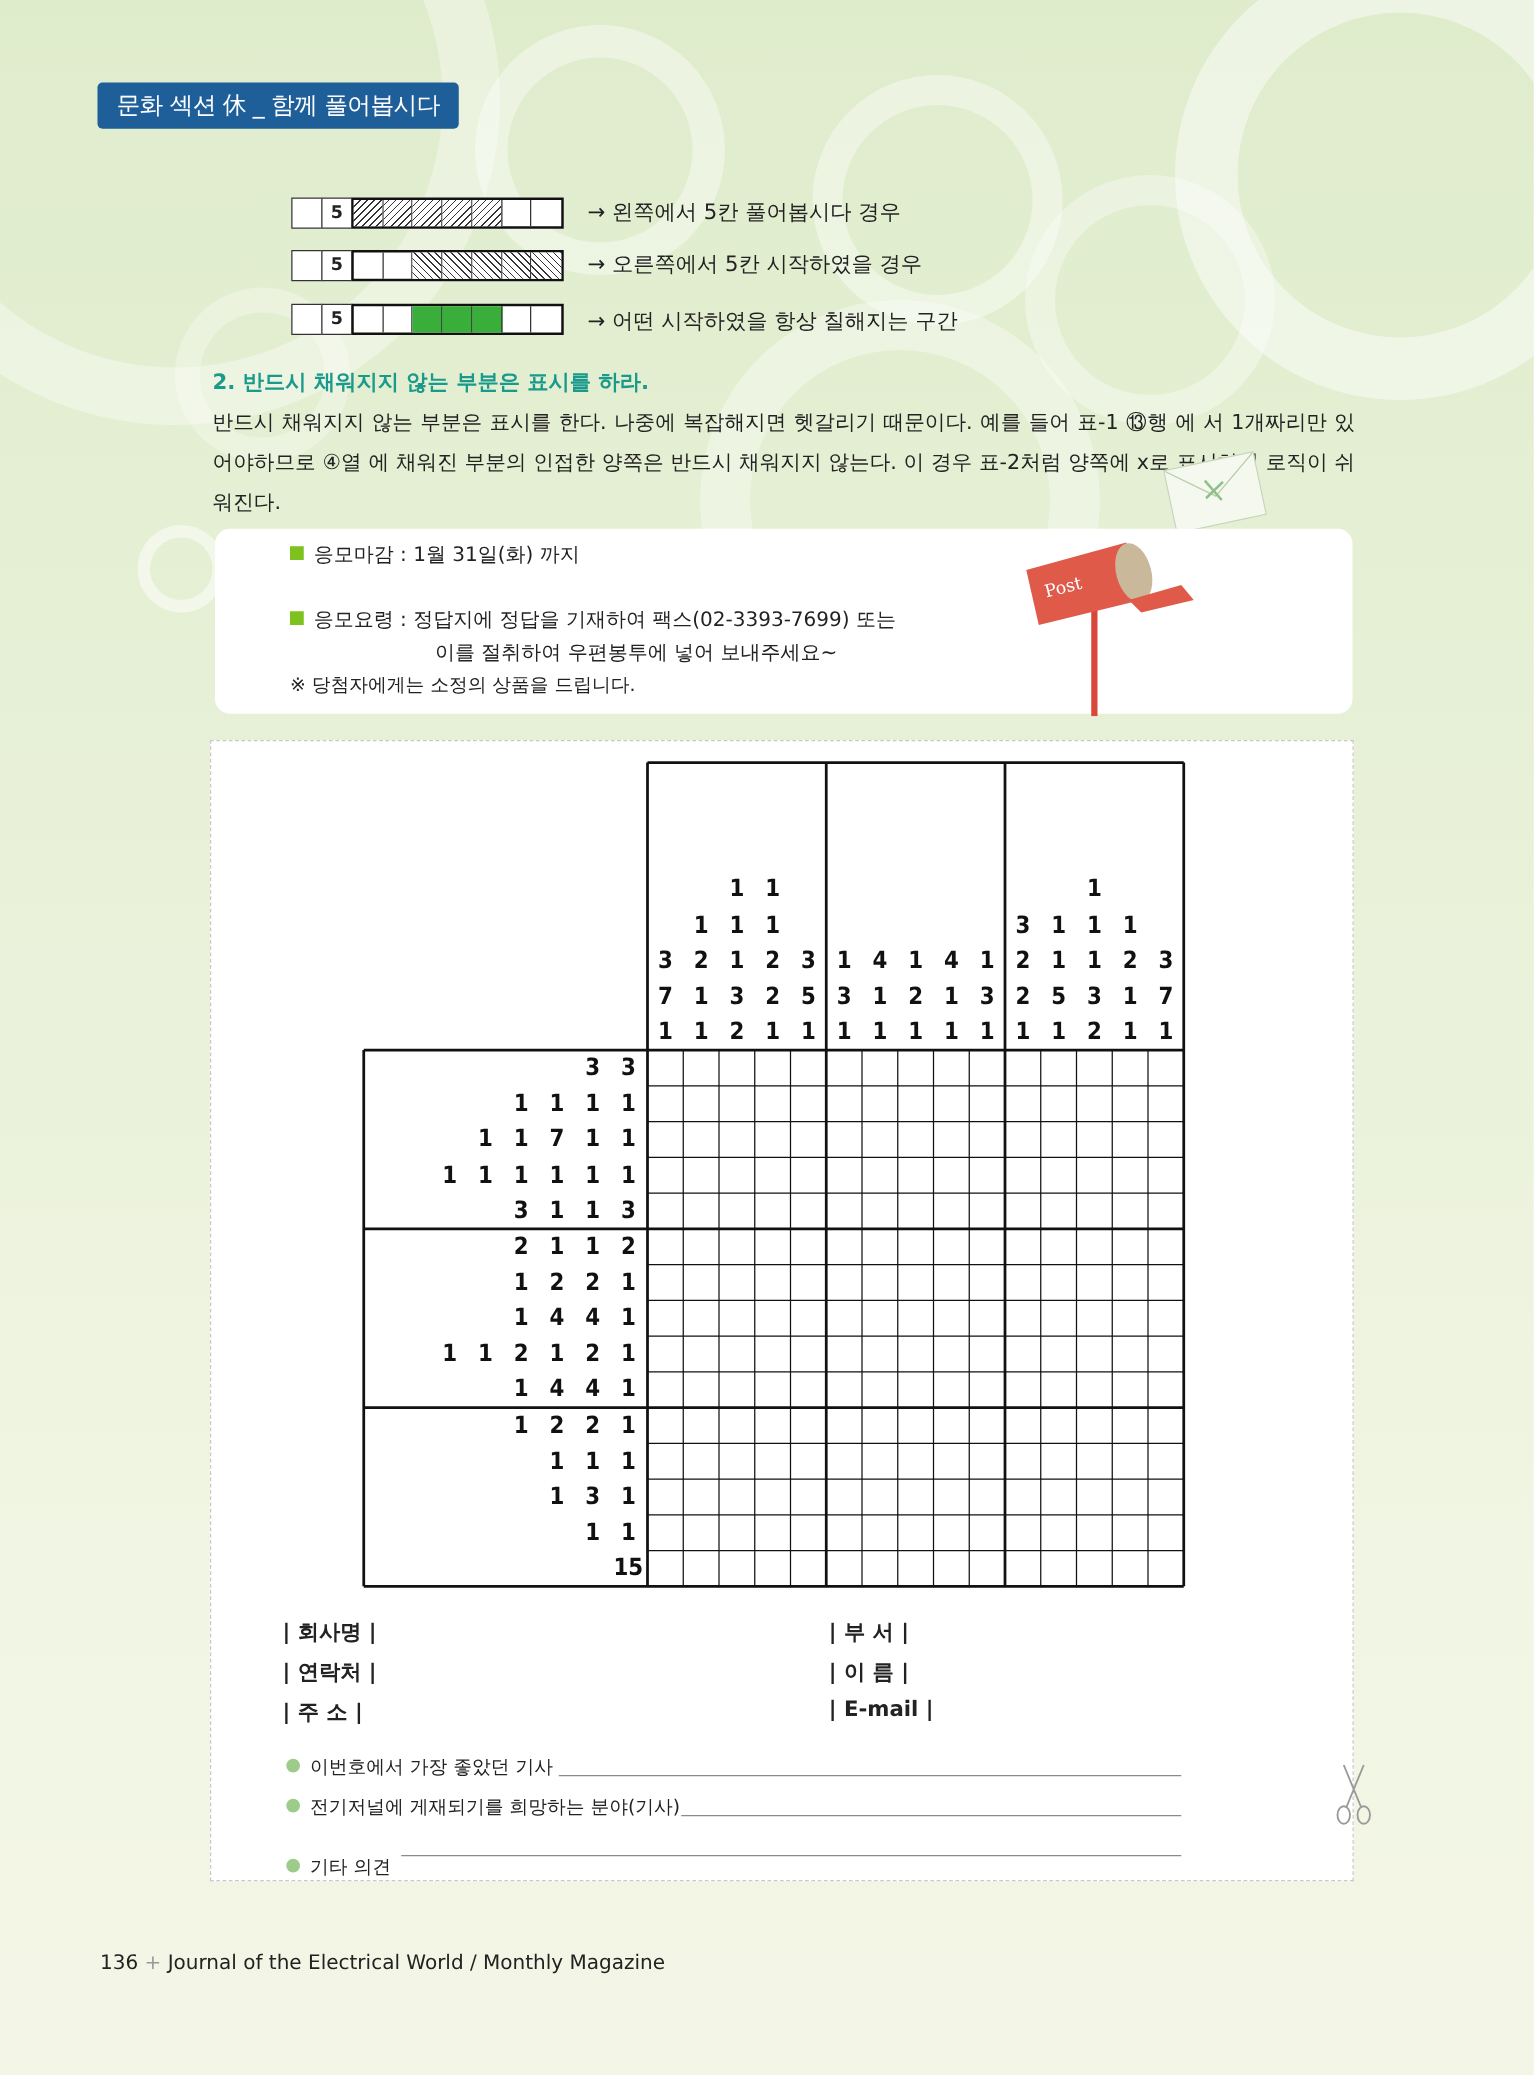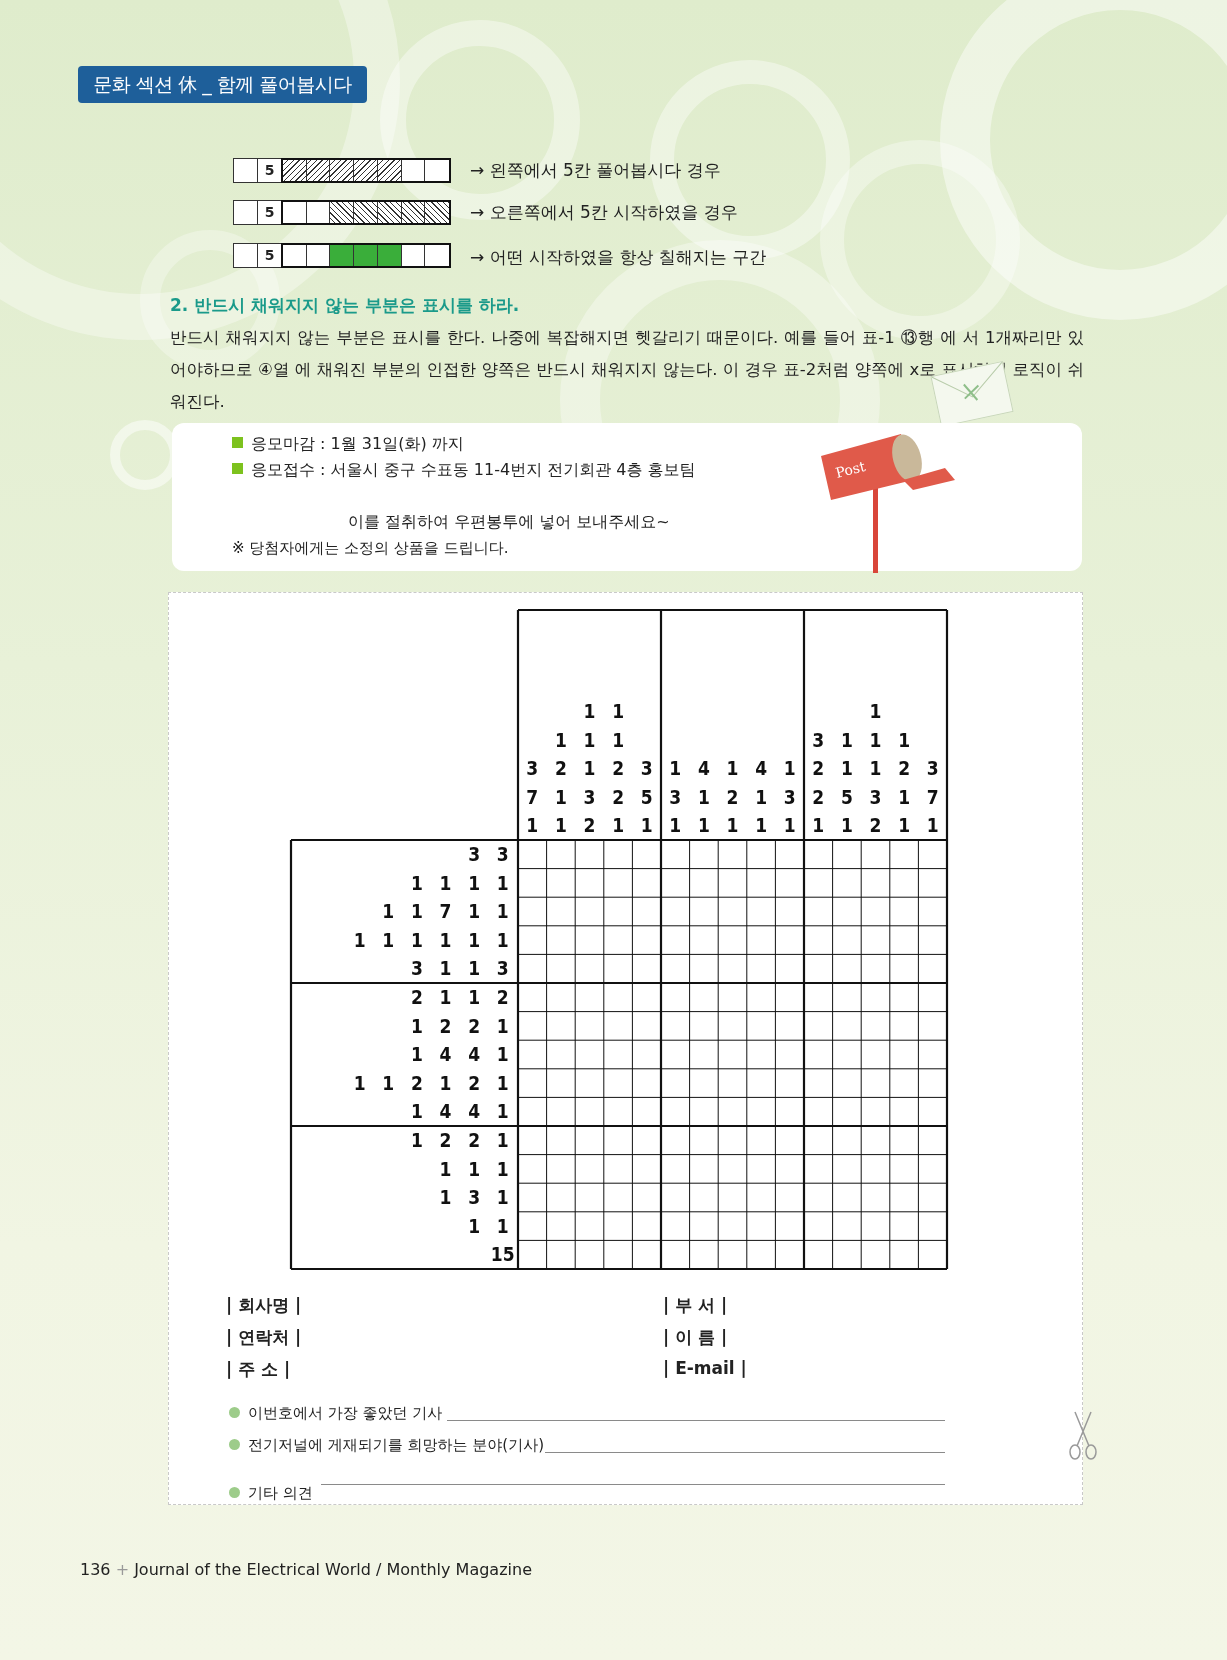--- a/index.html
+++ b/index.html
@@ -100,22 +100,22 @@
   <svg width="72" height="50">
       <path d="M0 0 L36 28 L72 0" fill="none" stroke="#b8ccaa" stroke-width="1"></path>
       <path d="M30 14 L40 32 M28 28 L44 18" stroke="#8fbf8a" stroke-width="2"></path>
     </svg>
 </div>
 
 <div class="abs info-box">
   <div class="info-line" style="top:9px;">
     <span class="sq"></span><span>응모마감</span> : <span>1월 31일(화) 까지</span>
   </div>
-  <div class="info-line" style="top:35px;">
-    <span class="sq"></span><span>응모접수</span> : <span>서울시 중구 수표동 11-4번지 전기회관 4층 홍보팀</span>
+  <div class="info-line" style="top:61px;">
+    <span class="sq"></span><span>응모요령</span> : <span>정답지에 정답을 기재하여 팩스(02-3393-7699) 또는</span>
   </div>
   <div class="info-line" style="top:87px;left:176px;">이를 절취하여 우편봉투에 넣어 보내주세요~</div>
   <div class="info-line" style="top:113px;font-size:15px;">※ 당첨자에게는 소정의 상품을 드립니다.</div>
 </div>
 
 <div class="abs" style="left:815px;top:428px;width:150px;height:145px;">
   <svg width="150" height="145">
     <rect x="58" y="55" width="5" height="90" fill="#d9463a"></rect>
     <path d="M6 28 L86 6 L98 52 L16 72 Z" fill="#e05a4a"></path>
     <ellipse cx="92" cy="30" rx="14" ry="24" fill="#c9b89a" transform="rotate(-15 92 30)"></ellipse>

